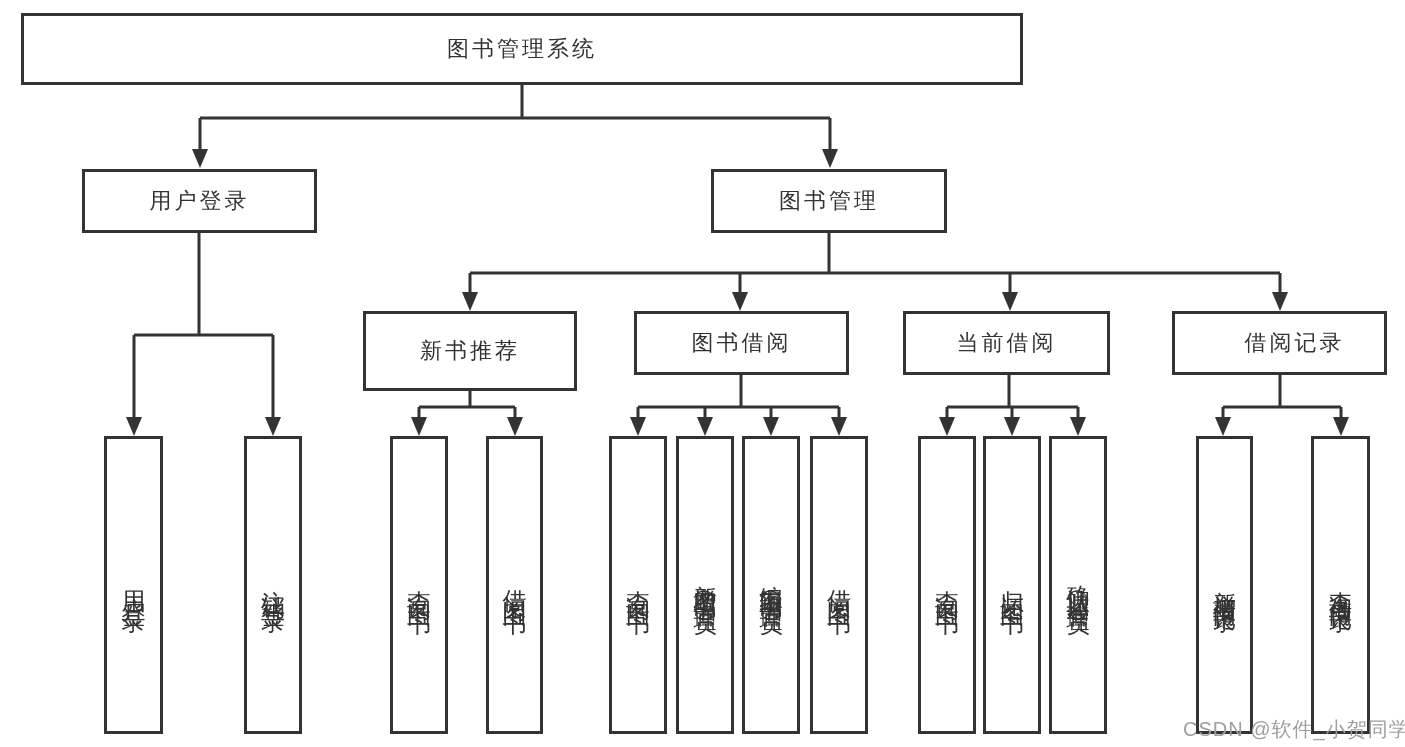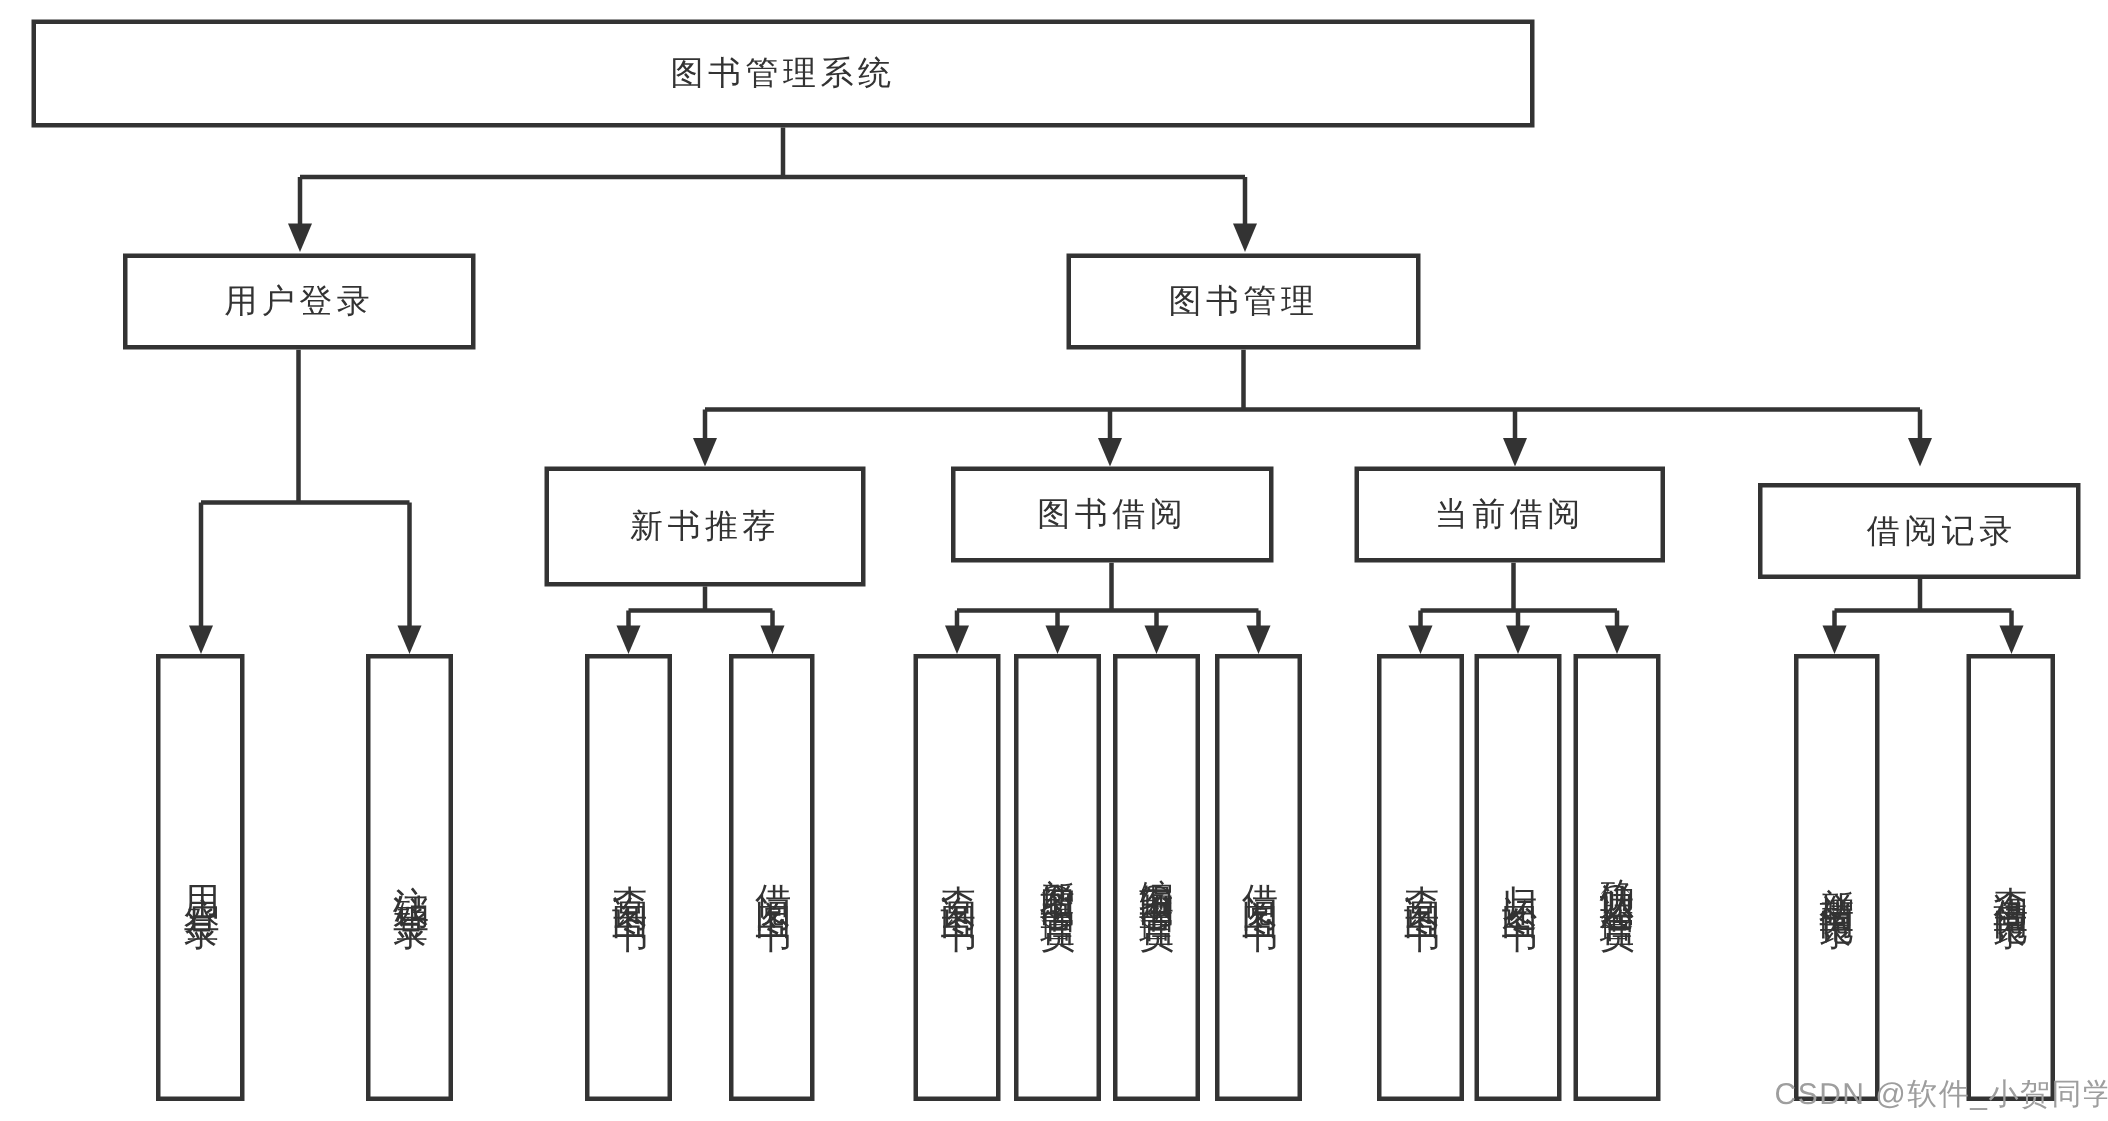--- a/index.html
+++ b/index.html
@@ -117,21 +117,21 @@
 
   <div class="node" style="left:363px; top:311px; width:214px; height:80px;">
     <span>新书推荐</span>
   </div>
   <div class="node" style="left:634px; top:311px; width:215px; height:64px;text-align:right;">
     <span>图书借阅</span>
   </div>
   <div class="node" style="left:903px; top:311px; width:207px; height:64px;">
     <span>当前借阅</span>
   </div>
-  <div class="node" style="left:1172px; top:322px; width:215px; height:64px;padding-left:30px;">
+  <div class="node" style="left:1172px; top:311px; width:215px; height:64px;padding-left:30px;">
     <span>借阅记录</span>
   </div>
 
   <div class="node leaf" style="left:104px; top:436px; width:59px; height:298px;">
     <span>用户登录</span>
   </div>
   <div class="node leaf" style="left:244px; top:436px; width:58px; height:298px;">
     <span>注销登录</span>
   </div>
   <div class="node leaf" style="left:390px; top:436px; width:58px; height:298px;">

